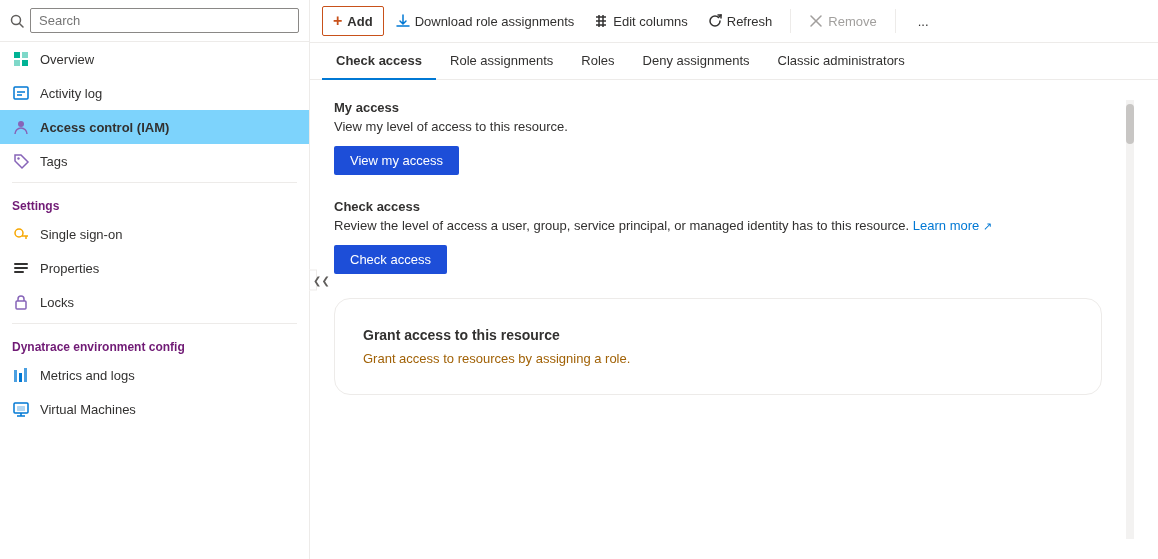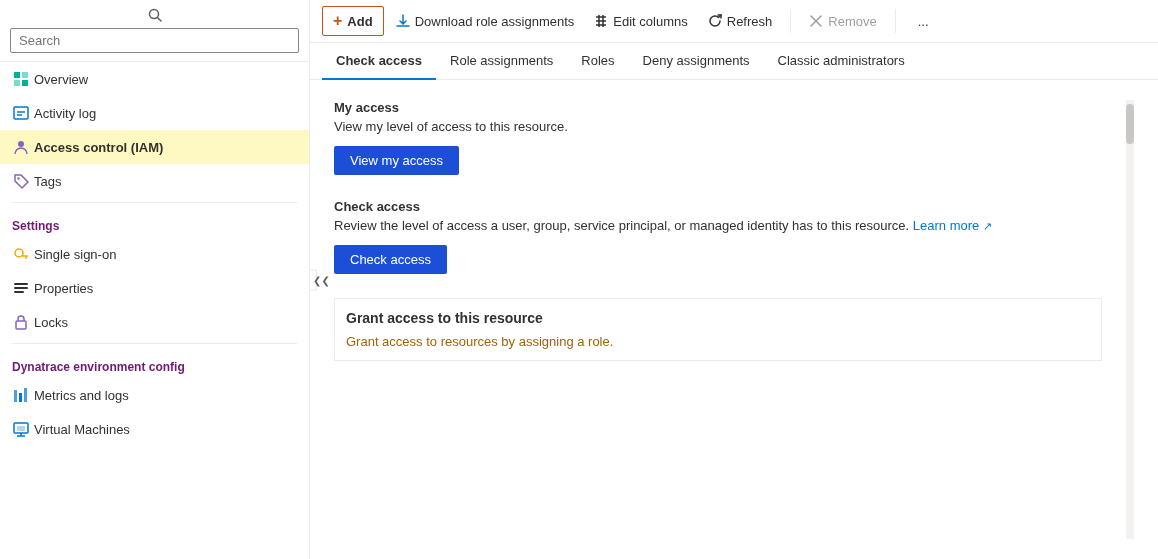--- a/index.html
+++ b/index.html
@@ -14,41 +14,40 @@
       flex-direction: column;
       height: 100%;
       overflow-y: auto;
     }
     .search-box {
       padding: 8px 10px;
       border-bottom: 1px solid #edebe9;
       display: flex;
       align-items: center;
       gap: 6px;
-      flex-direction: column;
     }
     .search-box input {
       border: 1px solid #8a8886;
       border-radius: 2px;
       padding: 4px 8px;
       font-size: 13px;
       width: 100%;
       outline: none;
       color: #605e5c;
     }
     .nav-item {
       display: flex;
       align-items: center;
       padding: 8px 12px;
       cursor: pointer;
-      gap: 4px;
-      font-size: 13px;
-      color: #323130;
-    }
-    .nav-item.active { background: #fef9c3; font-weight: 600; }
+      gap: 10px;
+      font-size: 13px;
+      color: #323130;
+    }
+    .nav-item.active { background: #7dd3fc; font-weight: 600; }
     .nav-icon { width: 18px; height: 18px; flex-shrink: 0; display: flex; align-items: center; justify-content: center; }
     .section-header {
       padding: 12px 12px 4px 12px;
       font-size: 12px;
       font-weight: 700;
       color: #701a75;
     }
     .section-divider {
       border: none;
       border-top: 1px solid #edebe9;
@@ -182,22 +181,22 @@
       padding: 7px 16px;
       font-size: 13px;
       cursor: pointer;
       border-radius: 2px;
       font-weight: 400;
     }
 
     
     .grant-card {
       border: 1px solid #edebe9;
-      border-radius: 0;
-      padding: 11px;
+      border-radius: 16px;
+      padding: 28px;
       margin-top: 13px;
     }
     .grant-card h3 {
       font-size: 14px;
       font-weight: 700;
       margin-bottom: 8px;
     }
     .grant-card p {
       font-size: 13px;
       color: #a16207;

